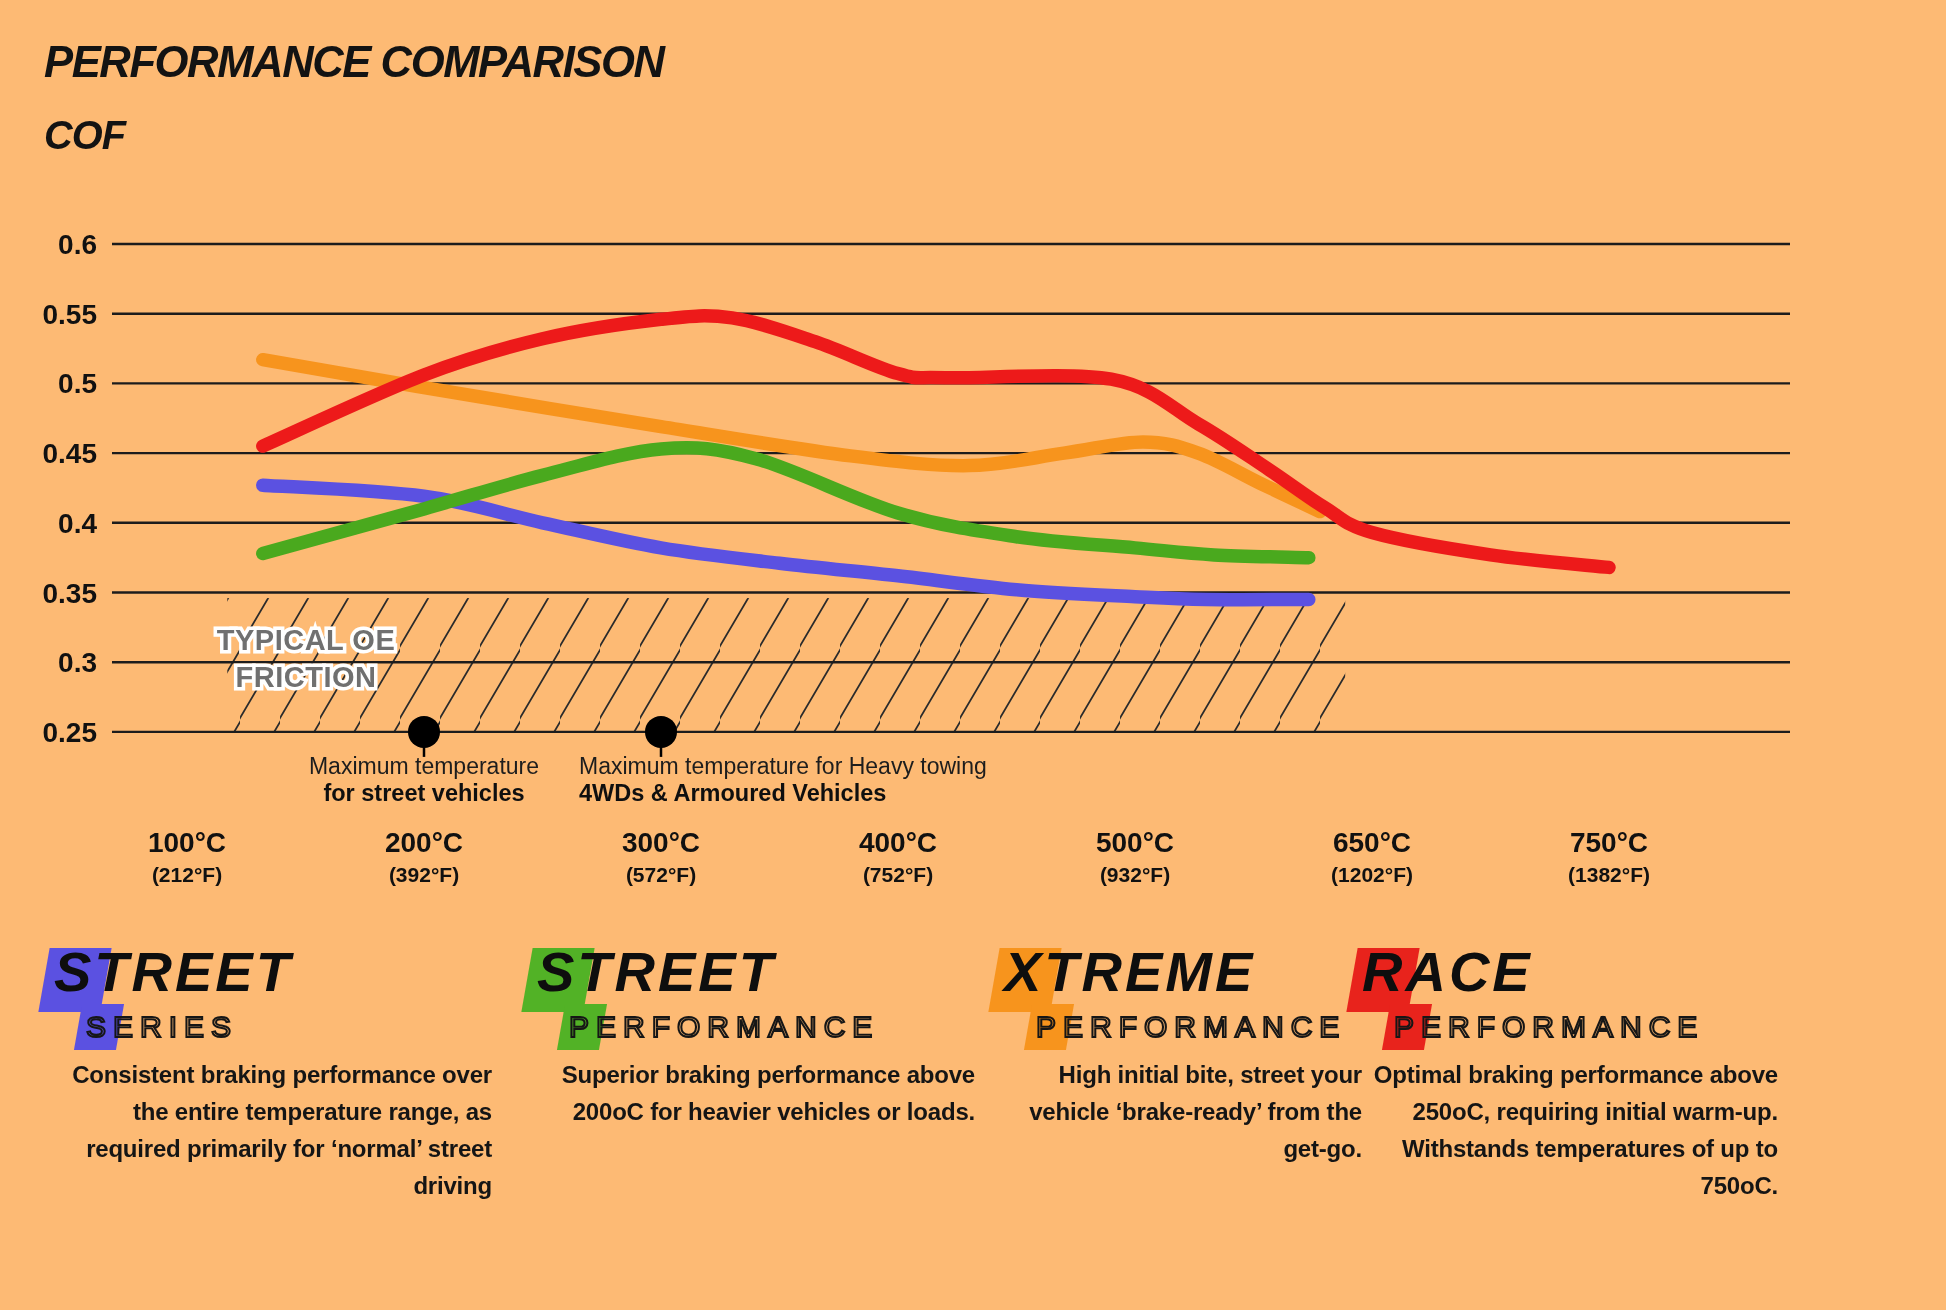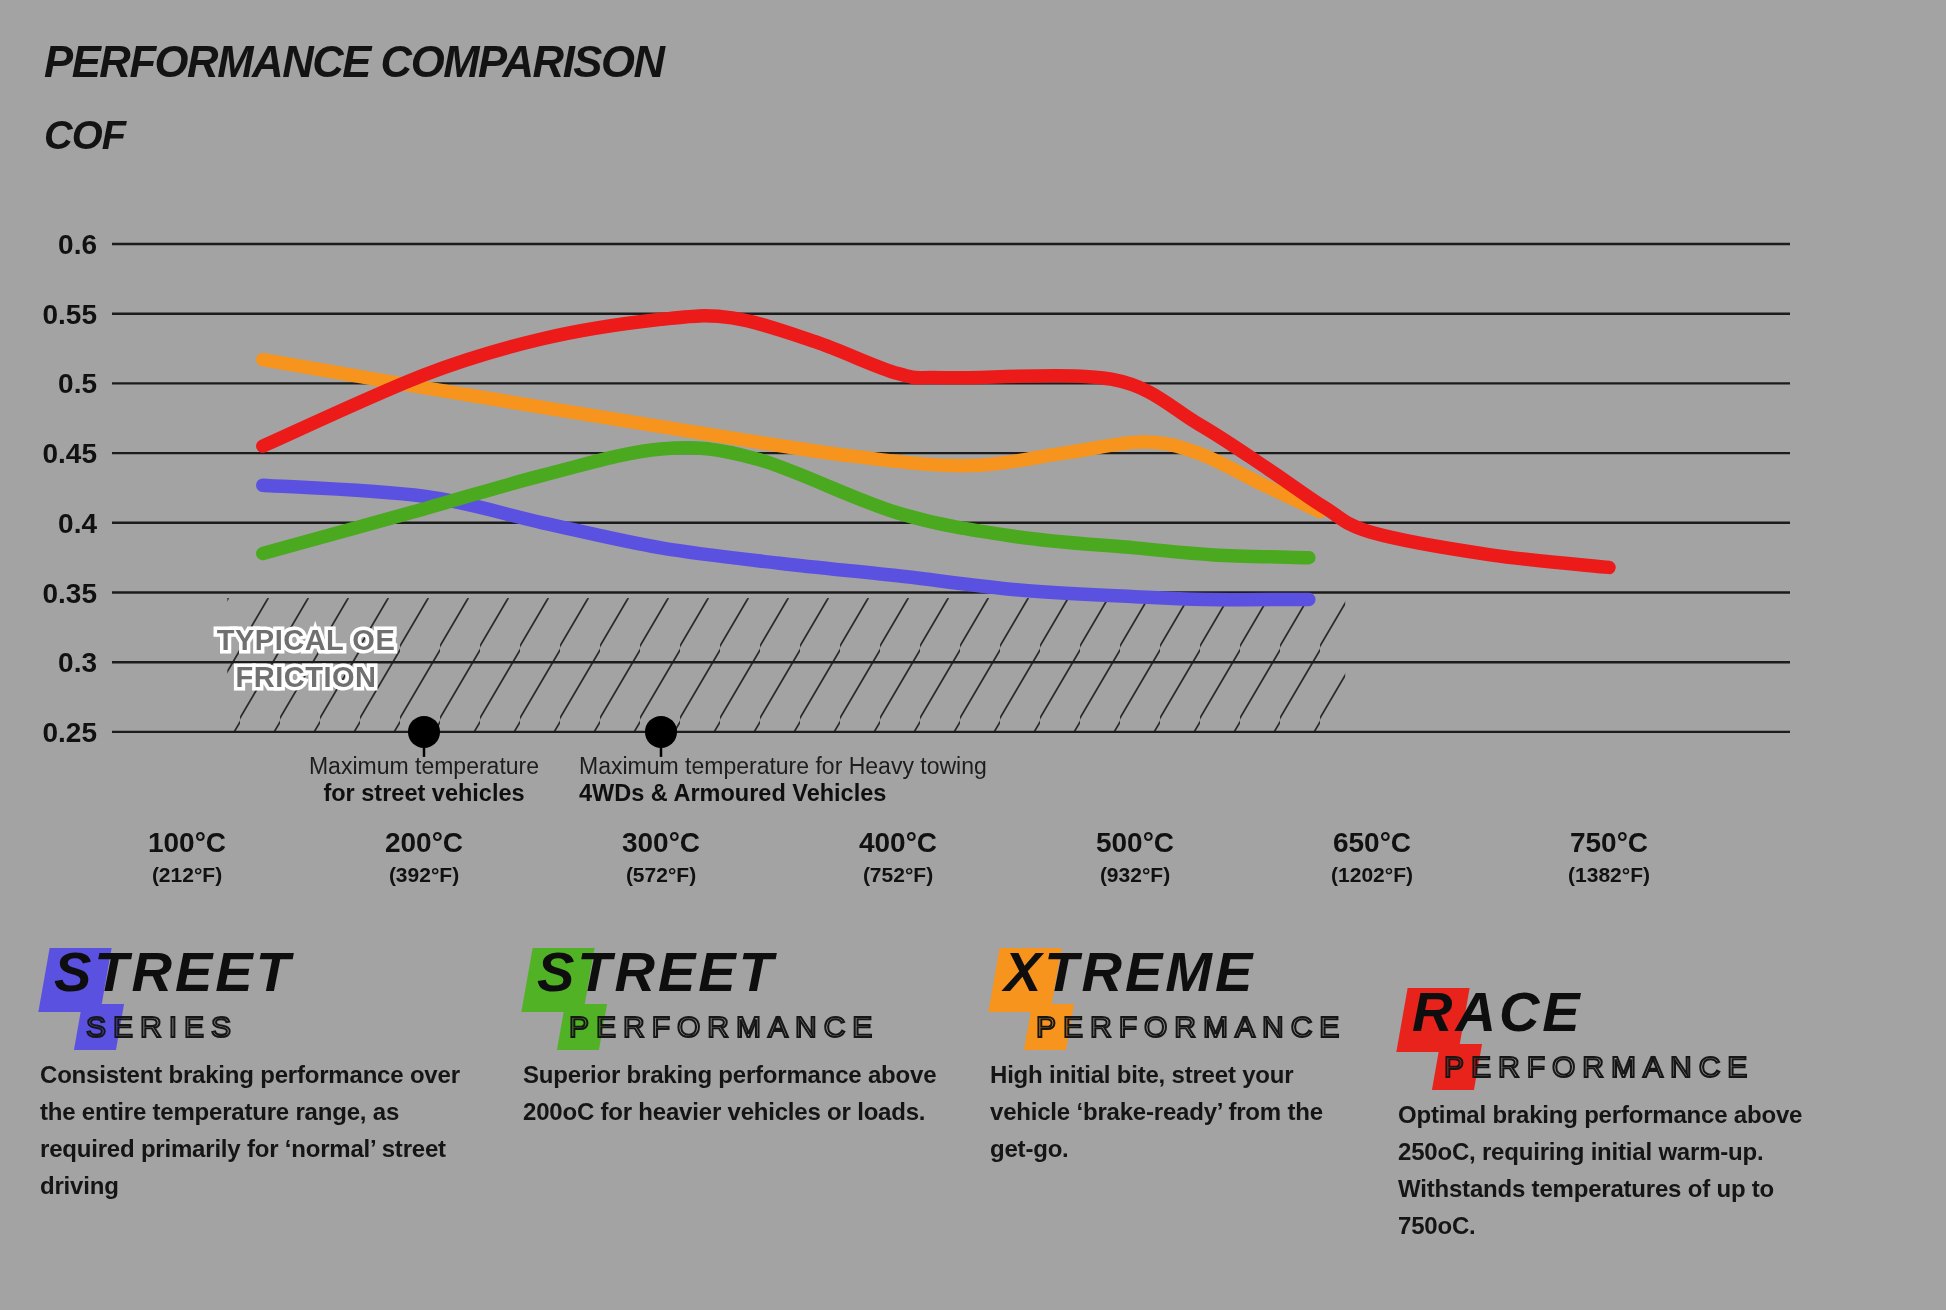--- a/index.html
+++ b/index.html
@@ -1,43 +1,43 @@
 <!DOCTYPE html>
 <html><head>
 <meta charset="utf-8">
 <style>
   html,body{margin:0;padding:0;background:#ffffff;}
-  .stage{position:relative;width:1946px;height:1310px;background:#a3a3a3;overflow:hidden;
+  .stage{position:relative;width:1946px;height:1310px;background:#fdba74;overflow:hidden;
          font-family:"Liberation Sans",sans-serif;color:#141414;}
   .stage h1,.stage h2{margin:0;position:absolute;font-style:italic;font-weight:bold;
          color:#131313;transform-origin:left;white-space:nowrap;}
   h1.title{left:44px;top:36px;font-size:45px;letter-spacing:-1.5px;transform:scaleX(.97);}
   h2.ytitle{left:44px;top:112px;font-size:41px;letter-spacing:-1px;transform:scaleX(.97);}
   svg#chart-svg{position:absolute;left:0;top:0;width:1946px;height:1310px;display:block;}
   svg#chart-svg text{font-family:"Liberation Sans",sans-serif;}
 
   .legend{position:absolute;left:0;top:948px;width:1918px;height:360px;}
   .col{position:absolute;top:0;}
   .col.c0{left:40px;width:452px;}
   .col.c1{left:523px;width:452px;}
   .col.c2{left:990px;width:372px;}
-  .col.c3{left:1398px;width:430px;margin-top:40px;}
+  .col.c3{left:1348px;width:430px;}
 
   .brand{position:relative;height:100px;--c:#888;}
   .brand .b1{position:absolute;left:4px;top:0px;width:62px;height:64px;background:var(--c);
              transform:skewX(-10deg);}
   .brand .b2{position:absolute;left:38px;top:56px;width:42px;height:46px;background:var(--c);
              transform:skewX(-10deg);}
   .brand .t1{position:absolute;left:14px;top:-8px;font-style:italic;font-weight:900;
              font-size:56px;line-height:64px;letter-spacing:3px;color:#0e0e0e;white-space:nowrap;}
   .brand .t2{position:absolute;left:46px;top:60px;font-weight:400;
              font-size:30px;line-height:38px;letter-spacing:7px;color:transparent;
              -webkit-text-stroke:2.1px #161616;white-space:nowrap;}
   .desc{margin:8px 0 0 0;font-size:24px;font-weight:bold;line-height:37px;
-        letter-spacing:-0.2px;color:#151515;}
+        letter-spacing:-0.2px;color:#151515;text-align:right;}
 </style>
 </head>
 <body>
 
 <div class="stage">
   <h1 class="title">PERFORMANCE COMPARISON</h1>
   <h2 class="ytitle">COF</h2>
 
   <svg id="chart-svg" viewBox="0 0 1946 1310">
       <defs>

